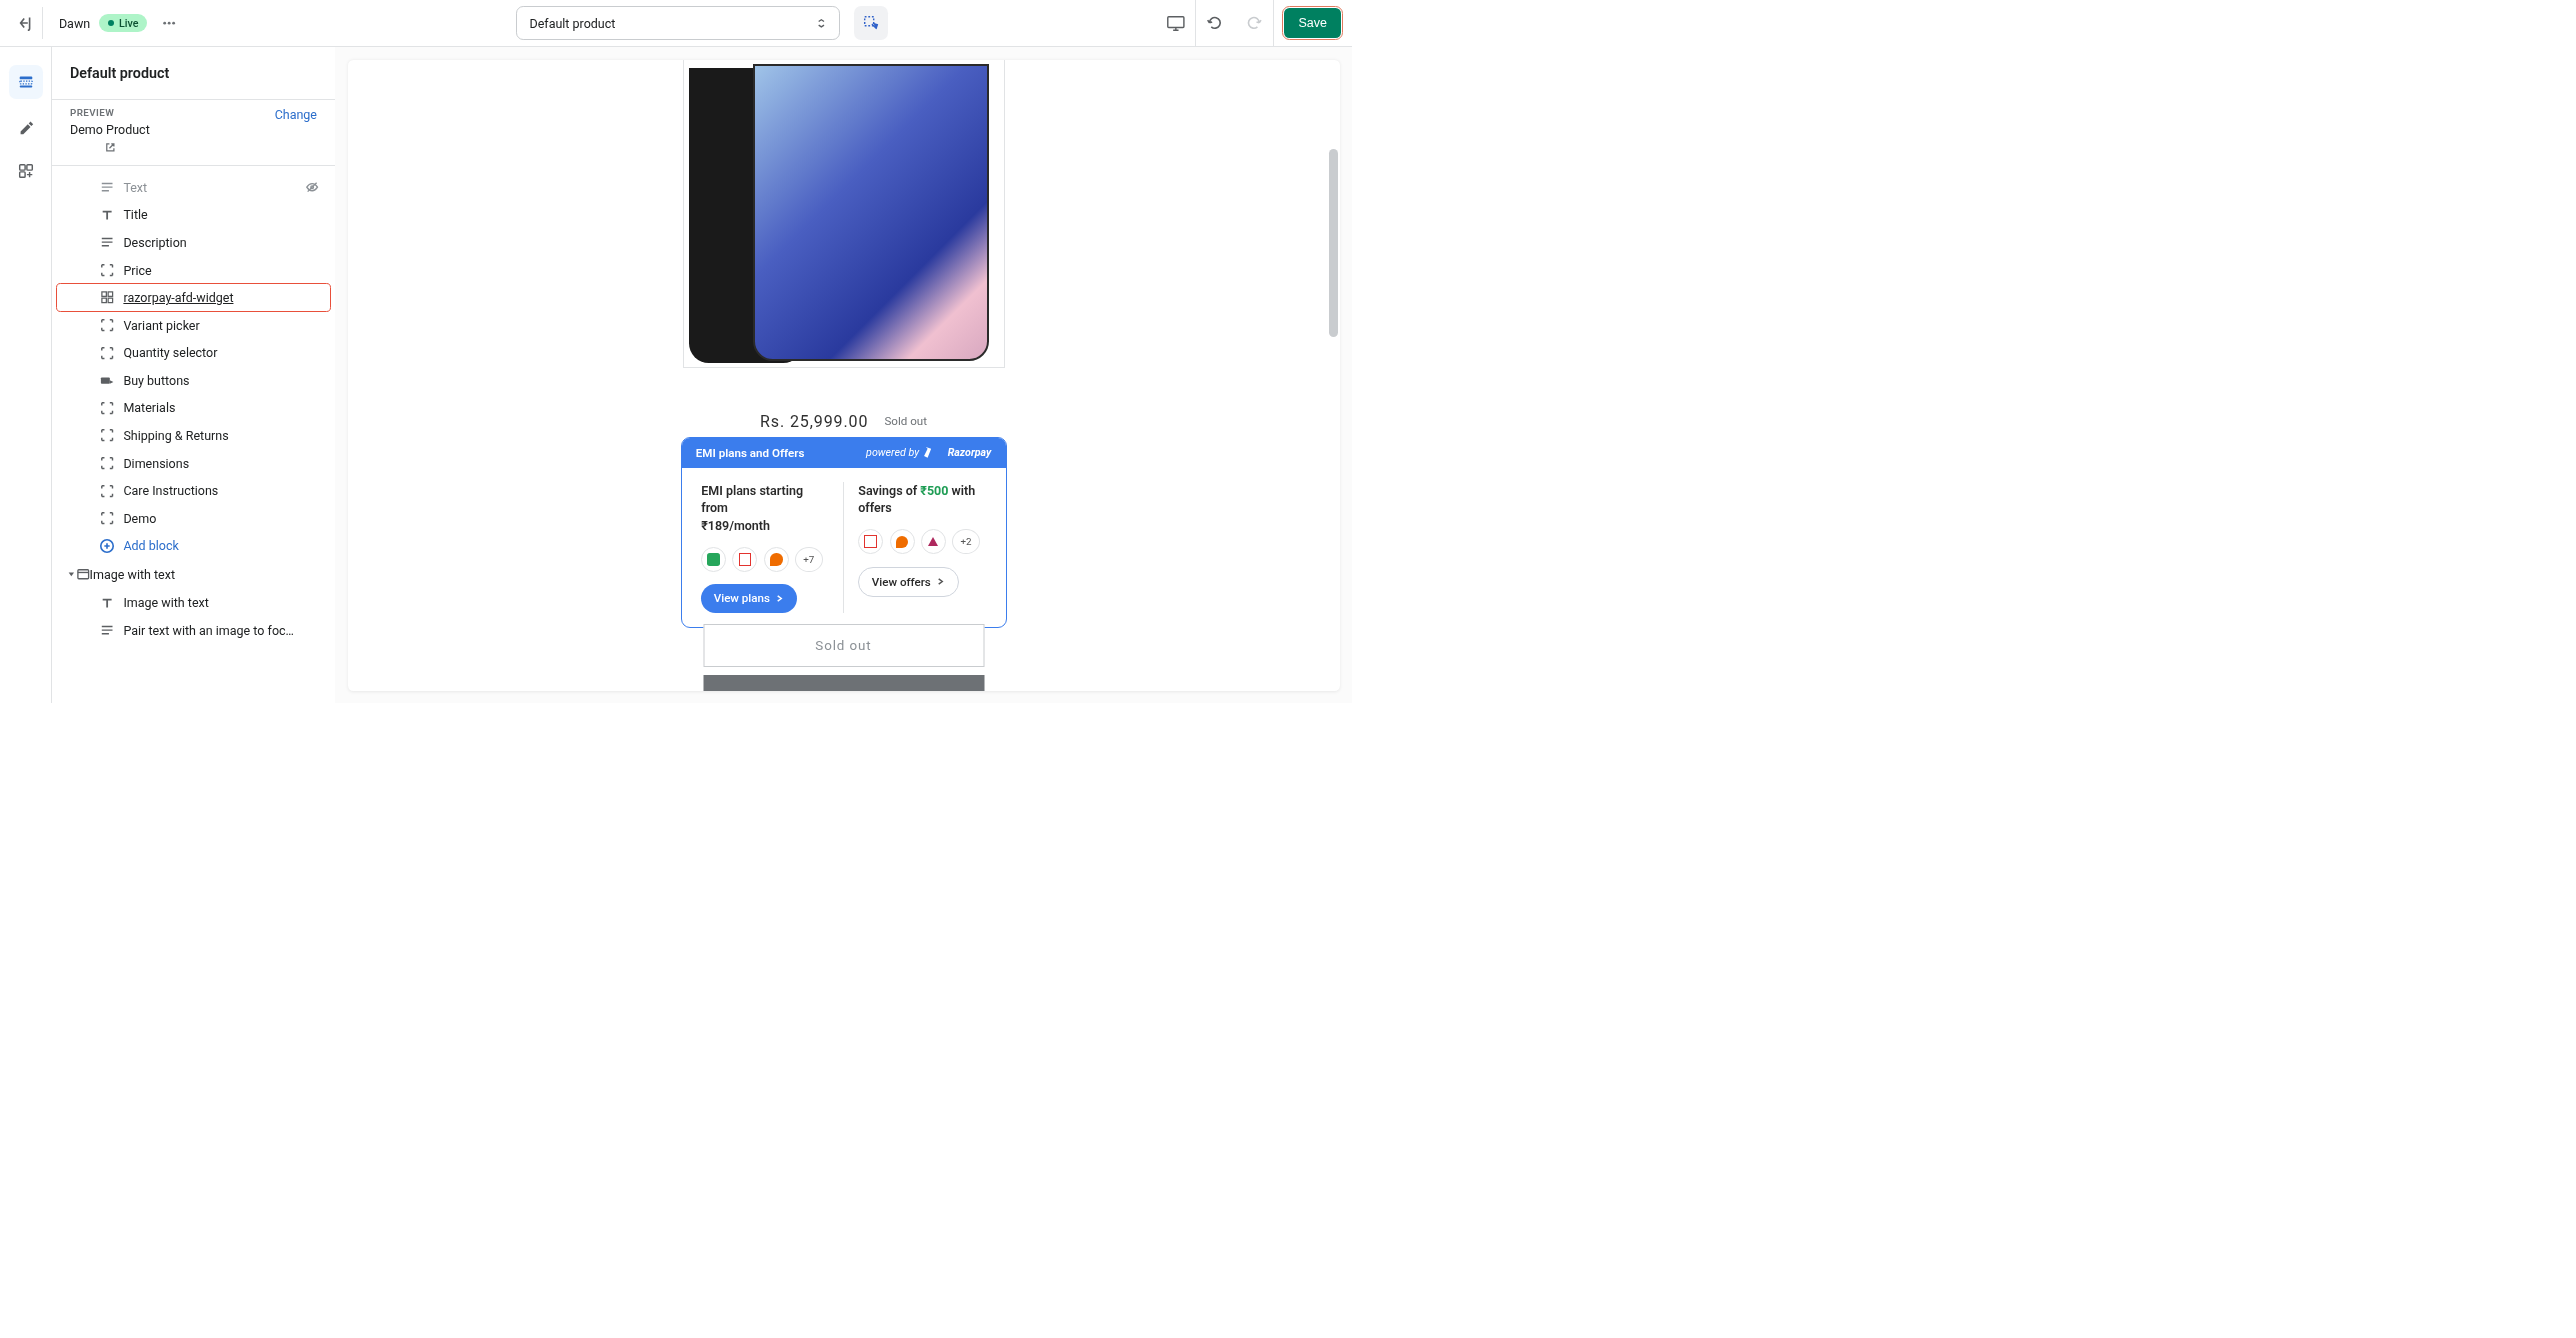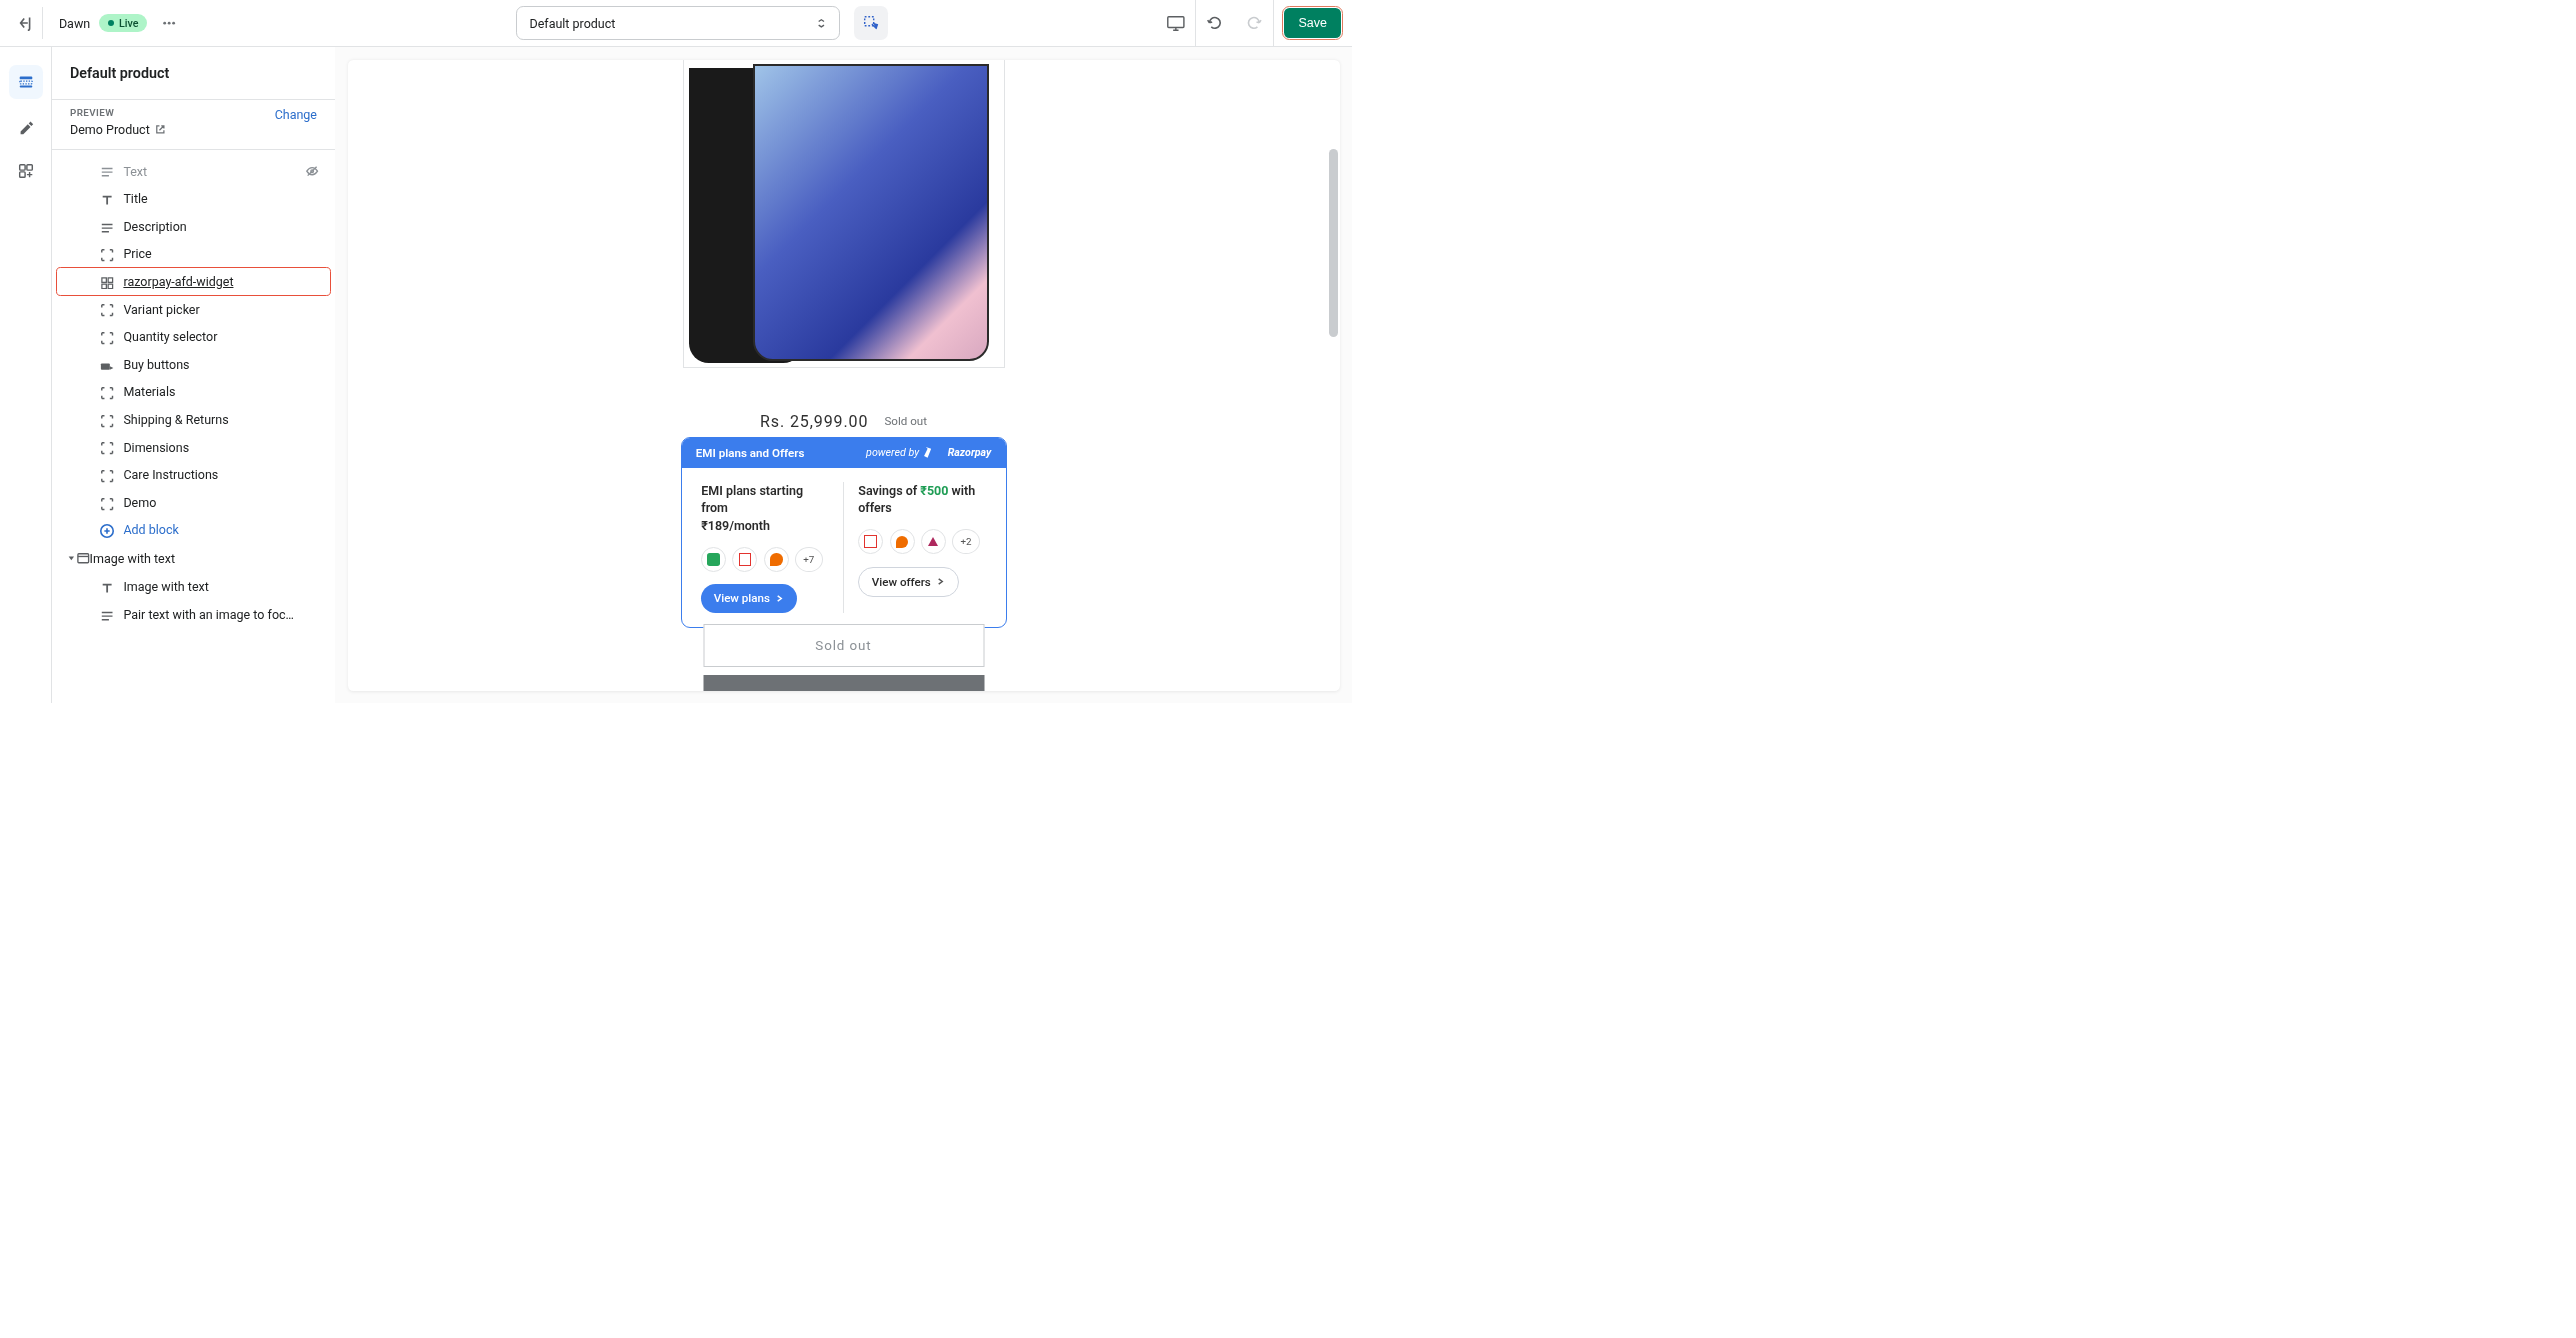--- a/index.html
+++ b/index.html
@@ -26,25 +26,25 @@
 .left-rail { position: absolute; left: 0; top: 47px; width: 52px; height: calc(100% - 47px); border-right: 0.9px solid #e1e3e5; padding-top: 18px; display: flex; flex-direction: column; align-items: center; gap: 10.7px; }
 .rail-icon { width: 34px; height: 34px; display: flex; align-items: center; justify-content: center; border-radius: 7.2px; color: #6d7175; }
 .rail-icon.active { background: #f0f7fe; color: #2c6ecb; }
 
 
 .sidebar { position: absolute; left: 52px; top: 47px; width: 284px; height: calc(100% - 47px); border-right: 0.9px solid #e1e3e5; overflow: hidden; }
 .panel-header { padding: 18px 18px 10.7px; }
 .panel-title { font-size: 14.3px; font-weight: 600; }
 .preview-section { padding: 7.2px 18px 12.5px; border-top: 0.9px solid #e1e3e5; border-bottom: 0.9px solid #e1e3e5; display: flex; justify-content: space-between; align-items: flex-start; margin-top: 7.2px; }
 .preview-label { font-size: 9.8px; font-weight: 600; letter-spacing: 0.4px; color: #6d7175; text-transform: uppercase; }
-.preview-link { color: #202223; font-size: 12.5px; display: flex; align-items: center; gap: 5.4px; margin-top: 3.6px; }
+.preview-link { color: #202223; font-size: 12.5px; display: flex; align-items: center; gap: 5.4px; margin-top: 3.6px; flex-direction: column; }
 .change-link { color: #2c6ecb; font-size: 12.5px; }
 
 .block-list { padding: 7.2px 5.4px; overflow-y: auto; }
-.block-item { display: flex; padding: 6.3px 10.7px 6.3px 41px; gap: 9px; border-radius: 5.4px; position: relative; }
+.block-item { display: flex; align-items: center; padding: 6.3px 10.7px 6.3px 41px; gap: 9px; border-radius: 5.4px; position: relative; }
 .block-item .blk-icon { position: absolute; left: 41px; width: 18px; height: 18px; display: flex; align-items: center; justify-content: center; color: #5c5f62; }
 .block-item .blk-label { margin-left: 25px; font-size: 12.5px; color: #202223; }
 .block-item.hidden .blk-label { color: #8c9196; }
 .hidden-icon { margin-left: auto; color: #8c9196; }
 .block-item.highlighted { outline: 1.8px solid #e84f3a; outline-offset: -0.9px; border-radius: 3.6px; text-decoration: underline; }
 .block-item.highlighted .blk-label { font-weight: 400; }
 .add-block { color: #2c6ecb; }
 .add-block .blk-icon svg { color: #2c6ecb; }
 .section-wrap { display: flex; align-items: center; padding: 7.2px 9px; }
 

